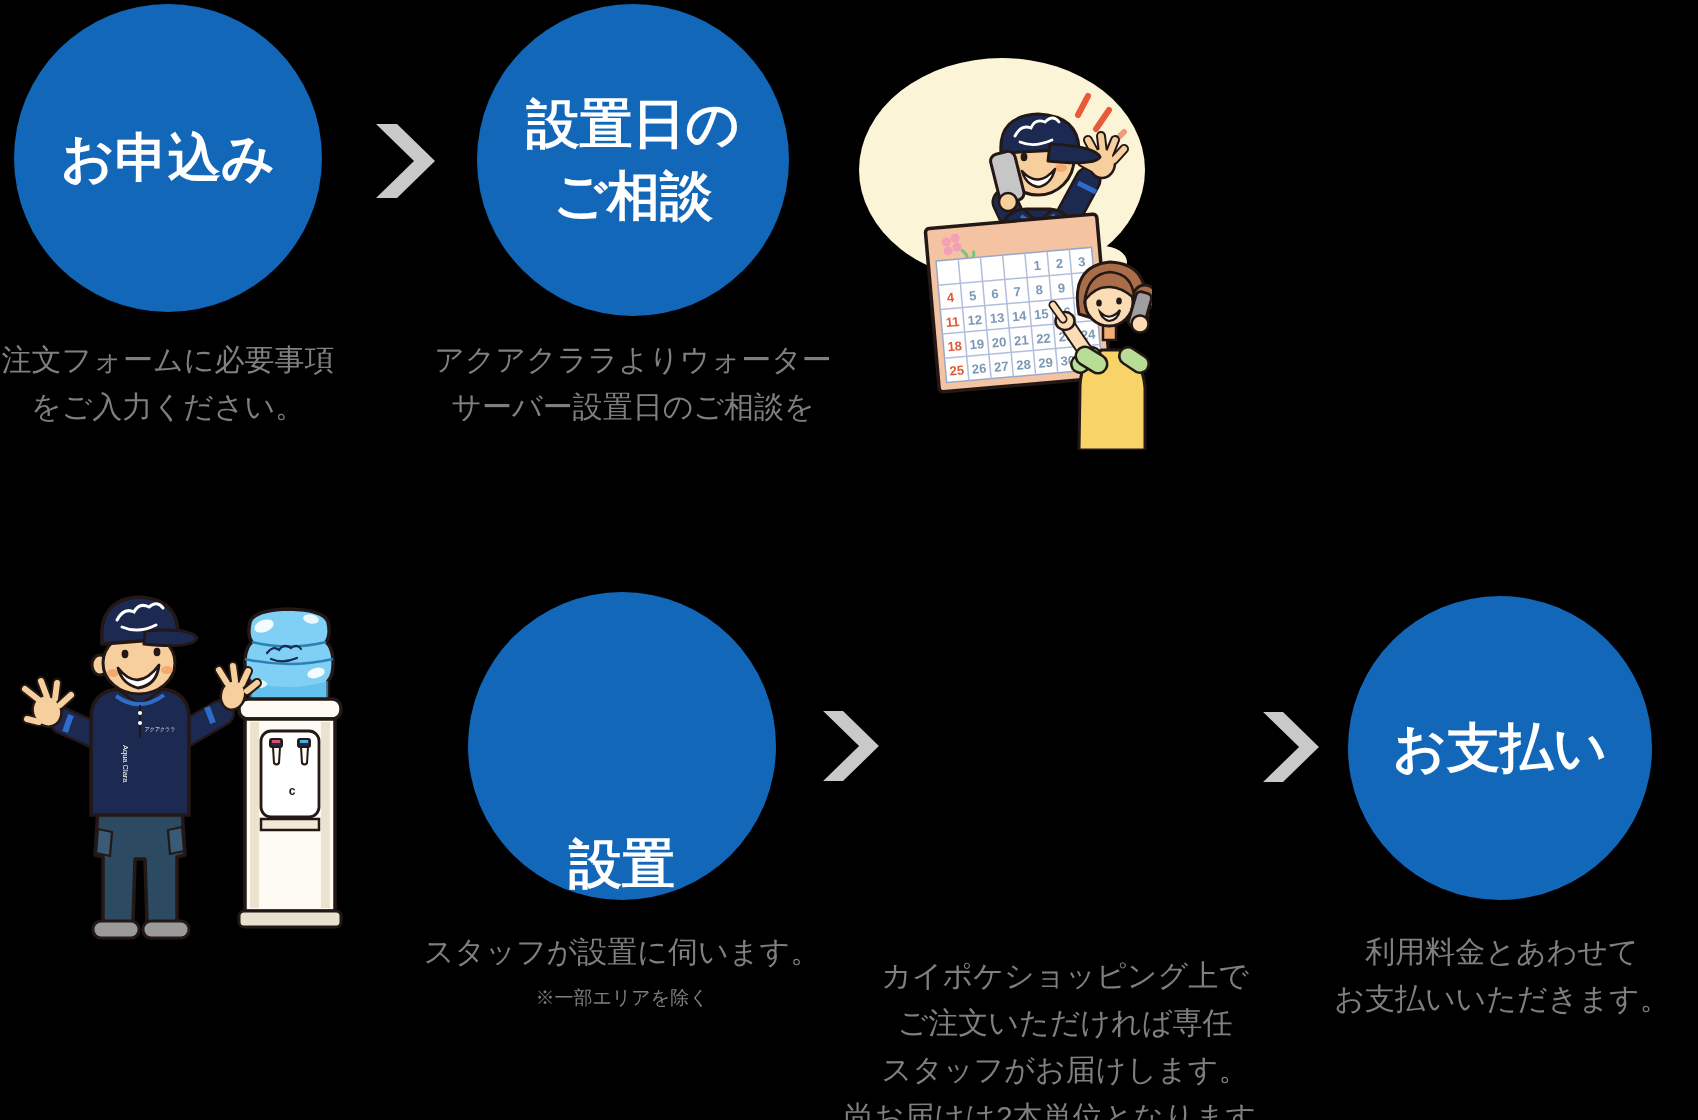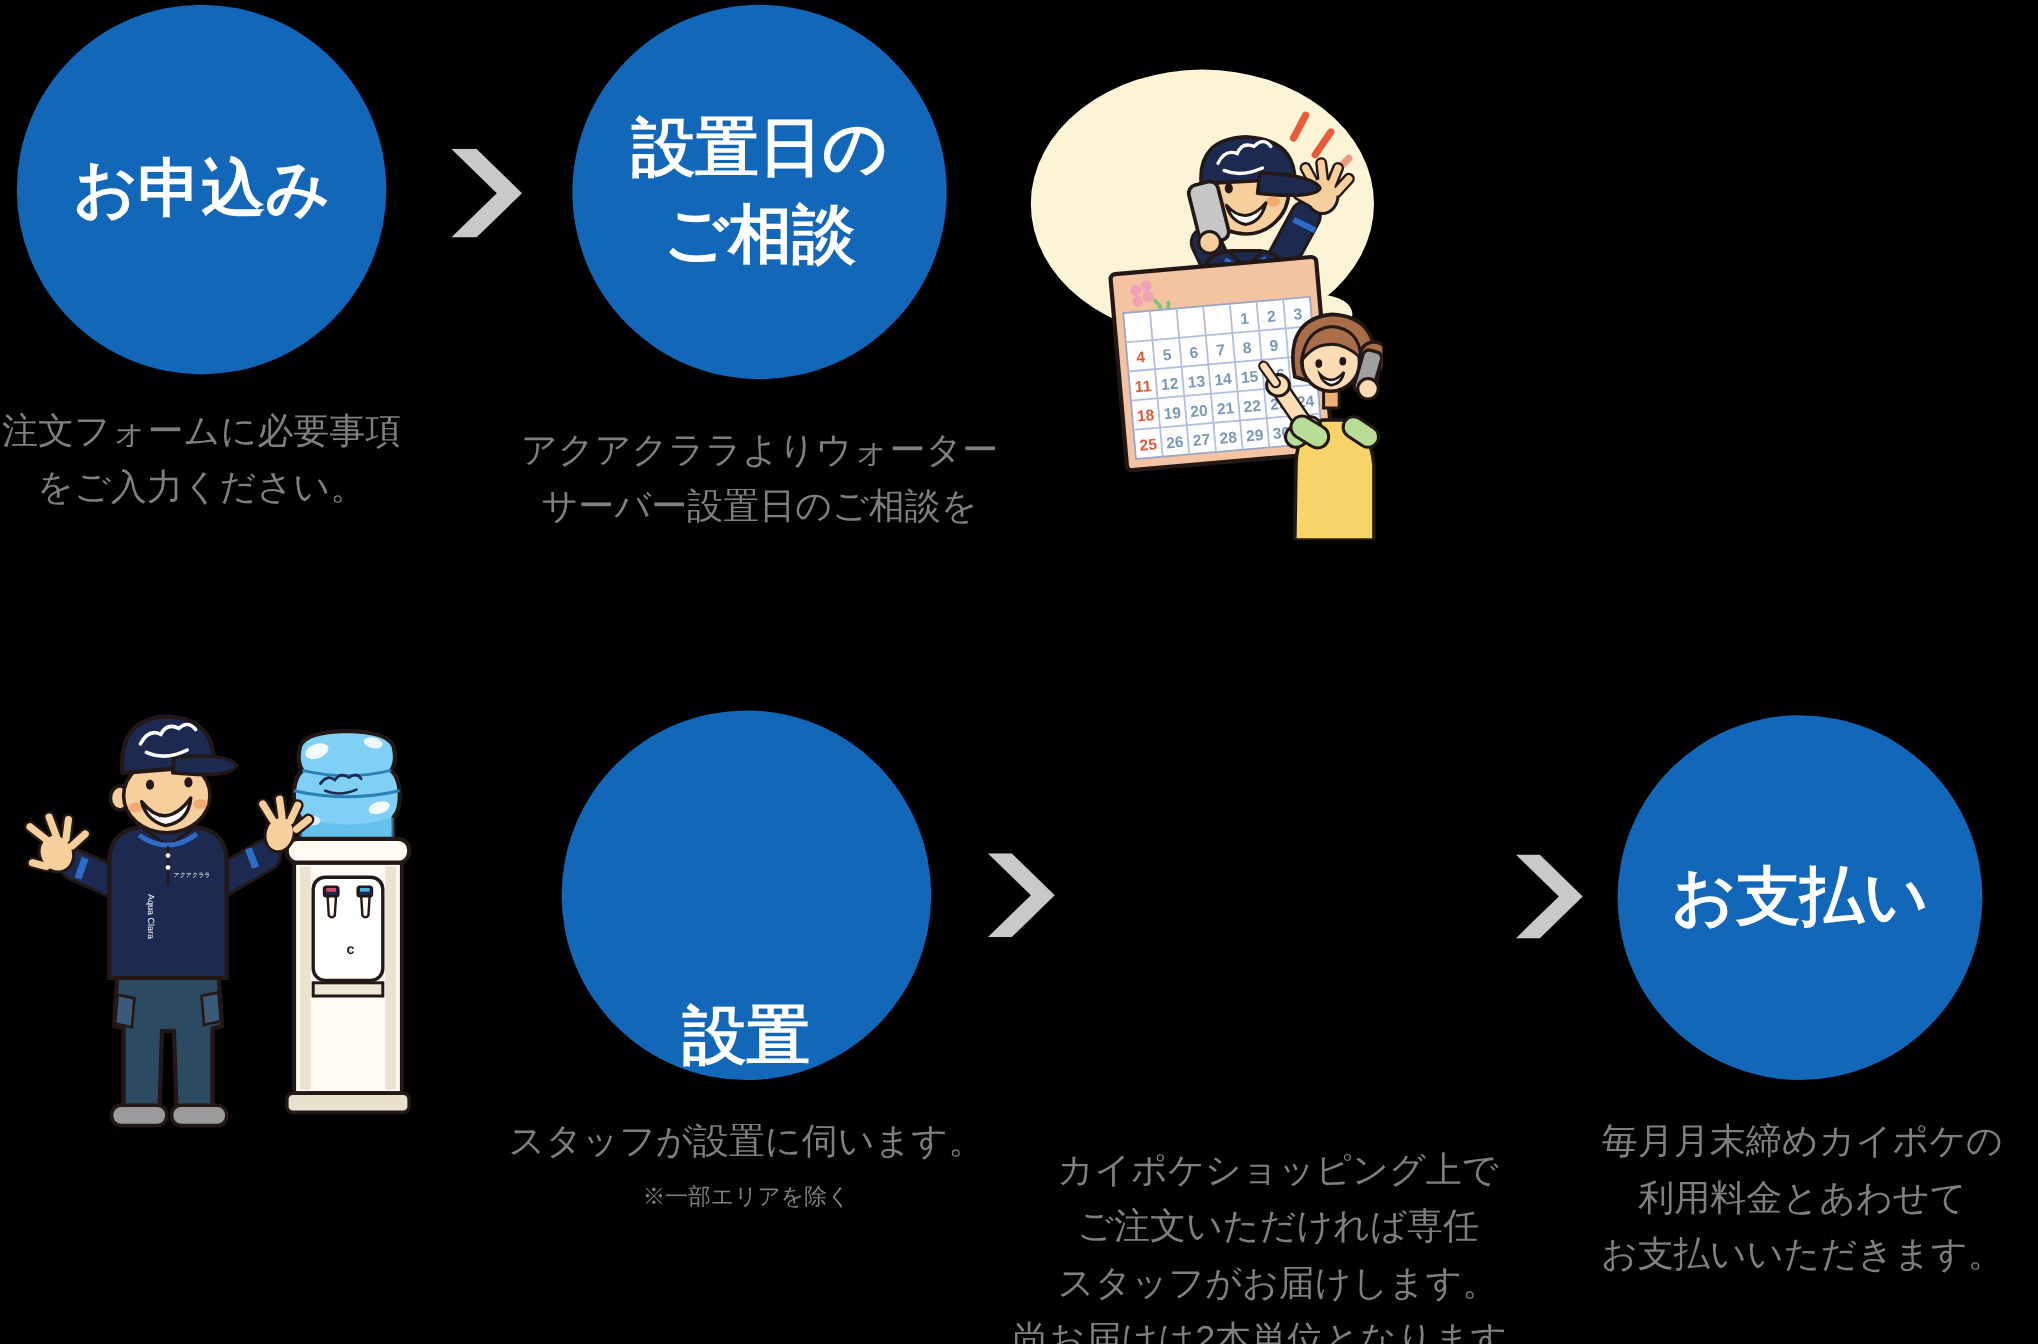--- a/index.html
+++ b/index.html
@@ -17,21 +17,21 @@
   svg text{font-family:"Liberation Sans",sans-serif;}
   .c1{left:14px;top:4px;width:308px;height:308px;}
   .c2{left:477px;top:4px;width:312px;height:312px;}
   .c3{left:468px;top:592px;width:308px;height:308px;justify-content:flex-end;}
   .c4{left:910px;top:593px;width:310px;height:310px;}
   .c5{left:1348px;top:596px;width:304px;height:304px;}
   .a1{left:376px;top:124px;}
   .a2{left:823px;top:711px;}
   .a3{left:1263px;top:712px;}
   .d1{left:168px;top:336px;}
-  .d2{left:633px;top:336px;margin-top:16px;}
+  .d2{left:633px;top:336px;}
   .d3{left:622px;top:928px;}
   .d4{left:1065px;top:928px;margin-top:24px;}
   .d5{left:1502px;top:928px;}
   .illoA{left:852px;top:56px;width:300px;height:394px;}
   .illoB{left:5px;top:523px;width:340px;height:420px;}
 </style>
 </head>
 <body>
 
 <div class="canvas">
@@ -331,18 +331,17 @@
     <div>スタッフが設置に伺います。</div>
     <div class="note">※一部エリアを除く</div>
   </div>
   <div class="desc d4">
     <div>カイポケショッピング上で</div>
     <div>ご注文いただければ専任</div>
     <div>スタッフがお届けします。</div>
     <div>尚お届けは2本単位となります。</div>
   </div>
   <div class="desc d5">
-    <div>毎月月末締めカイポケの</div>
     <div>利用料金とあわせて</div>
     <div>お支払いいただきます。</div>
   </div>
 
 </div>
 
 </body></html>

